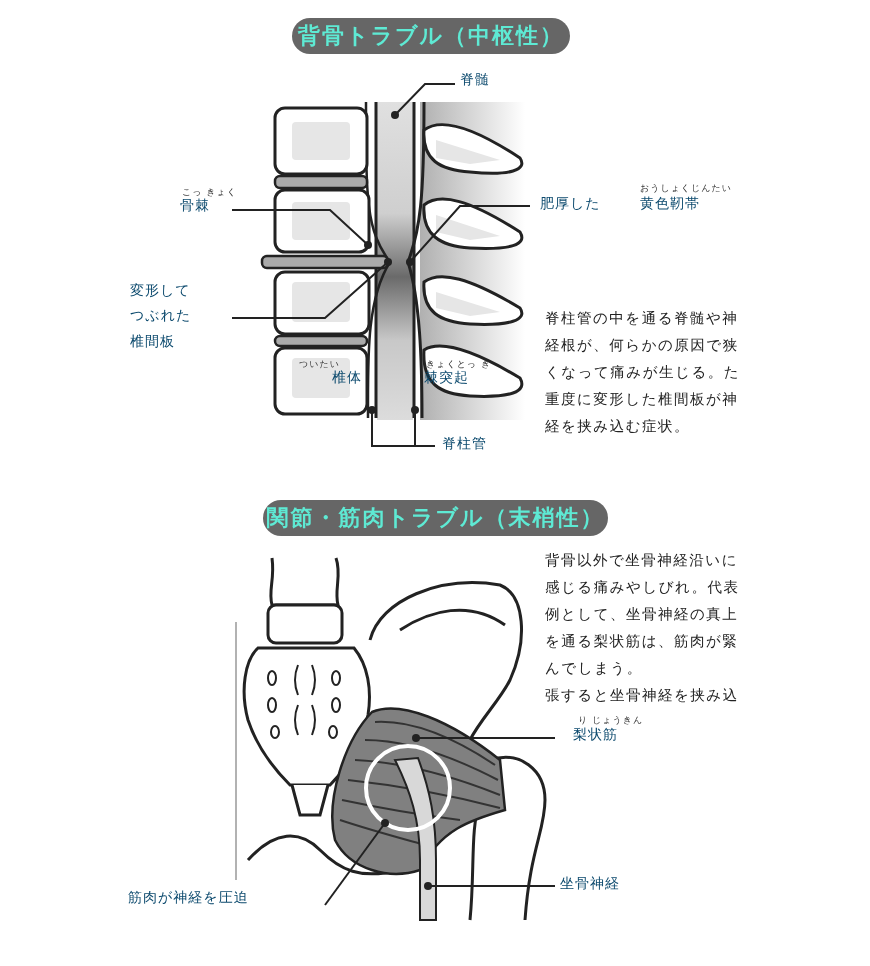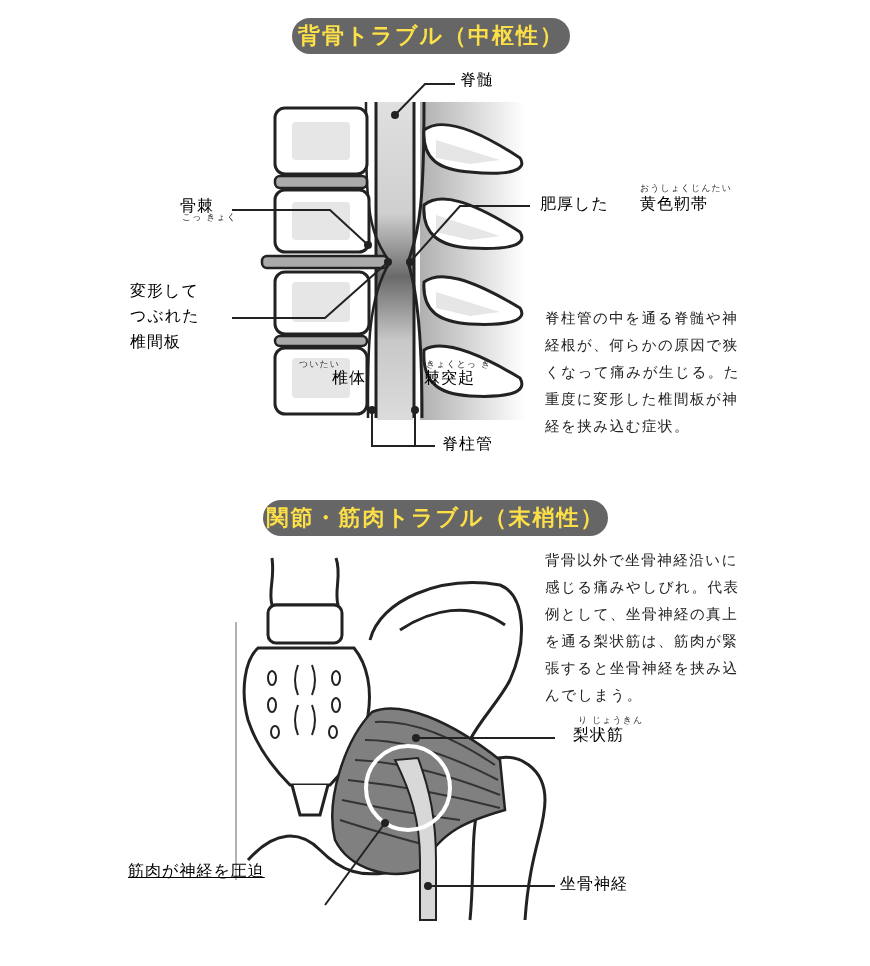--- a/index.html
+++ b/index.html
@@ -1,21 +1,21 @@
 <!DOCTYPE html>
 <html><head>
 <meta charset="utf-8">
 <style>
   html, body { margin:0; padding:0; background:#ffffff; }
   body { width:870px; height:966px; position:relative; overflow:hidden;
          font-family:"DejaVu Sans", "Liberation Sans", sans-serif; color:#222; }
-  .pill { position:absolute; background:#666666; color:#fde047; border-radius:20px;
+  .pill { position:absolute; background:#666666; color:#5eead4; border-radius:20px;
           font-weight:bold; font-size:22px; letter-spacing:2px; height:36px;
           line-height:36px; text-align:center; white-space:nowrap; }
-  .label { position:absolute; font-size:16px; color:#000000; white-space:nowrap; line-height:1; letter-spacing:1px; }
+  .label { position:absolute; font-size:14px; color:#0c4a6e; white-space:nowrap; line-height:1; letter-spacing:1px; }
   .ruby { position:absolute; font-size:9px; color:#333; white-space:nowrap; letter-spacing:1px; }
   .para { position:absolute; font-size:14.5px; line-height:27px; color:#222; letter-spacing:1.5px; }
   .para div { white-space:nowrap; }
   svg { position:absolute; left:0; top:0; }
 </style>
 </head>
 <body>
 
 <div class="pill" style="left:292px; top:18px; width:278px;">背骨トラブル（中枢性）</div>
 
@@ -142,21 +142,21 @@
   </g>
   <g fill="#222">
     <circle cx="416" cy="738" r="4"></circle>
     <circle cx="428" cy="886" r="4"></circle>
     <circle cx="385" cy="823" r="4"></circle>
   </g>
 </svg>
 
 <div class="label" style="left:460px; top:72px;">脊髄</div>
 
-<div class="ruby" style="left:182px; top:186px;margin-top:25px;">こっ きょく</div>
+<div class="ruby" style="left:182px; top:186px;">こっ きょく</div>
 <div class="label" style="left:180px; top:198px;">骨棘</div>
 
 <div class="label" style="left:130px; top:283px;">変形して</div>
 <div class="label" style="left:130px; top:308px;">つぶれた</div>
 <div class="label" style="left:130px; top:334px;text-align:center;">椎間板</div>
 
 <div class="ruby" style="left:640px; top:182px;text-align:right;">おうしょくじんたい</div>
 <div class="label" style="left:540px; top:196px;">肥厚した</div>
 <div class="label" style="left:640px; top:196px;">黄色靭帯</div>
 
@@ -176,22 +176,22 @@
   <div>経を挟み込む症状。</div>
 </div>
 
 <div class="pill" style="left:263px; top:500px; width:345px;">関節・筋肉トラブル（末梢性）</div>
 
 <div class="para" style="left:545px; top:547px;">
   <div>背骨以外で坐骨神経沿いに</div>
   <div>感じる痛みやしびれ。代表</div>
   <div>例として、坐骨神経の真上</div>
   <div>を通る梨状筋は、筋肉が緊</div>
+  <div>んでしまう。</div>
   <div>張すると坐骨神経を挟み込</div>
-  <div>んでしまう。</div>
 </div>
 
 <div class="ruby" style="left:578px; top:714px;">り じょうきん</div>
 <div class="label" style="left:573px; top:727px;">梨状筋</div>
 
 <div class="label" style="left:560px; top:876px;">坐骨神経</div>
 
-<div class="label" style="left:128px; top:863px;text-decoration:underline;">筋肉が神経を圧迫</div>
+<div class="label" style="left:128px; top:890px;">筋肉が神経を圧迫</div>
 
 </body></html>

